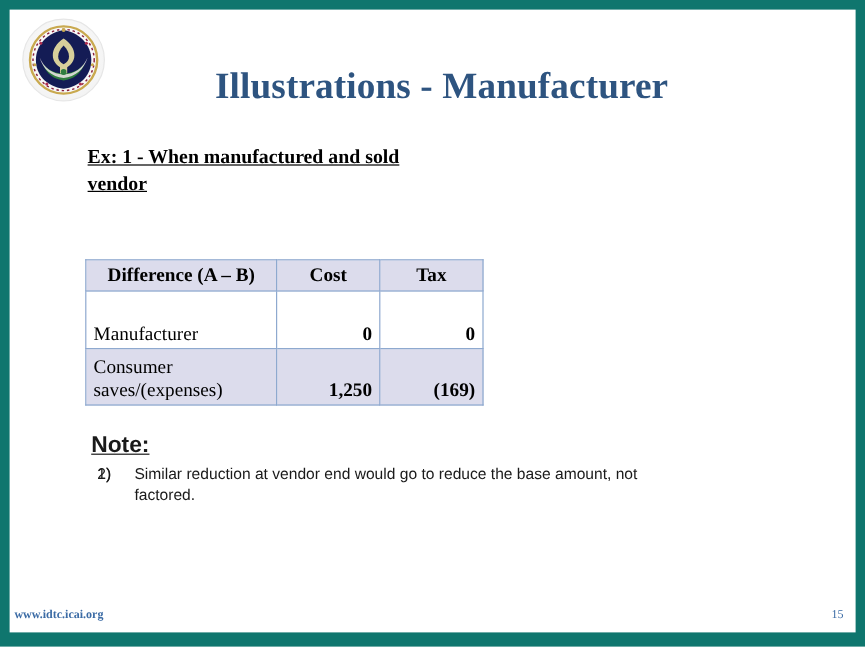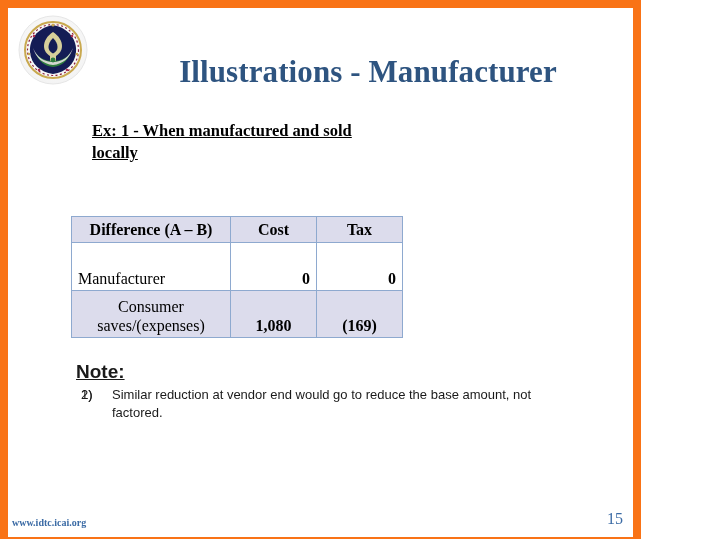--- a/index.html
+++ b/index.html
@@ -8,25 +8,25 @@
     background: #ffffff;
   }
   body {
     width: 721px;
     height: 539px;
     overflow: hidden;
     font-family: "Liberation Serif", serif;
   }
   #slide {
     position: relative;
-    width: 641px;
+    width: 721px;
     height: 539px;
     box-sizing: border-box;
-    background: #f97316;
-    padding: 8px 8px 2px 8px;
+    background: #0f766e;
+    padding: 8px 8px 12px 8px;
   }
   #slide-inner {
     position: relative;
     width: 100%;
     height: 100%;
     background: #ffffff;
     box-sizing: border-box;
     overflow: hidden;
   }
 
@@ -59,21 +59,20 @@
   #subtitle {
     position: absolute;
     left: 65px;
     top: 112px;
     width: 330px;
     font-family: "Liberation Serif", serif;
     font-size: 16.5px;
     font-weight: bold;
     color: #000000;
     line-height: 22px;
-    margin-left: 19px;
   }
   #subtitle .u { text-decoration: underline; }
 
   
   #gst-table {
     position: absolute;
     left: 63px;
     top: 208px;
     width: 331px;
     border-collapse: collapse;
@@ -94,21 +93,21 @@
     font-weight: bold;
     text-align: center;
     height: 26px;
     vertical-align: middle;
   }
   #gst-table th.c-label { width: 159px; }
   #gst-table th.c-cost  { width: 86px; }
   #gst-table th.c-tax   { width: 86px; }
 
   #gst-table tr.row-white td { background: #ffffff; height: 48px; }
-  #gst-table tr.row-shade td { background: #dcdcec; height: 47px; text-align: center; }
+  #gst-table tr.row-shade td { background: #dcdcec; height: 47px; }
 
   #gst-table td.label {
     text-align: left;
     font-weight: normal;
     line-height: 19px;
   }
   #gst-table td.num {
     text-align: right;
     font-weight: bold;
     padding-right: 6px;
@@ -155,21 +154,21 @@
     font-family: "Liberation Serif", serif;
     font-size: 10px;
     font-weight: bold;
     color: #3b6ba5;
   }
   #footer-page {
     position: absolute;
     right: 10px;
     bottom: 9px;
     font-family: "Liberation Serif", serif;
-    font-size: 16px;
+    font-size: 10px;
     color: #3b6ba5;
   }
 </style>
 </head>
 <body>
 
 <div id="slide">
   <div id="slide-inner">
 
     <div id="logo">
@@ -196,40 +195,40 @@
         <circle cx="60" cy="40" r="1.3" fill="#c9a94f"></circle>
         <circle cx="22" cy="56" r="1.3" fill="#b03050"></circle>
         <circle cx="50" cy="56" r="1.3" fill="#b03050"></circle>
       </svg>
     </div>
 
     <div id="title">Illustrations - Manufacturer</div>
 
     <div id="subtitle">
       <span class="u">Ex: 1 - When manufactured and sold</span><br>
-      <span class="u">locally</span>
+      <span class="u">vendor</span>
     </div>
 
     <table id="gst-table">
       <thead>
         <tr>
           <th class="c-label">Difference (A – B)</th>
           <th class="c-cost">Cost</th>
           <th class="c-tax">Tax</th>
         </tr>
       </thead>
       <tbody>
         <tr class="row-white">
           <td class="label">Manufacturer</td>
           <td class="num">0</td>
           <td class="num">0</td>
         </tr>
         <tr class="row-shade">
           <td class="label">Consumer saves/(expenses)</td>
-          <td class="num">1,080</td>
+          <td class="num">1,250</td>
           <td class="num">(169)</td>
         </tr>
       </tbody>
     </table>
 
     <div id="notes">
       <div class="note-head">Note:</div>
       <ol>
         <li>
           <span class="marker">1)</span>

